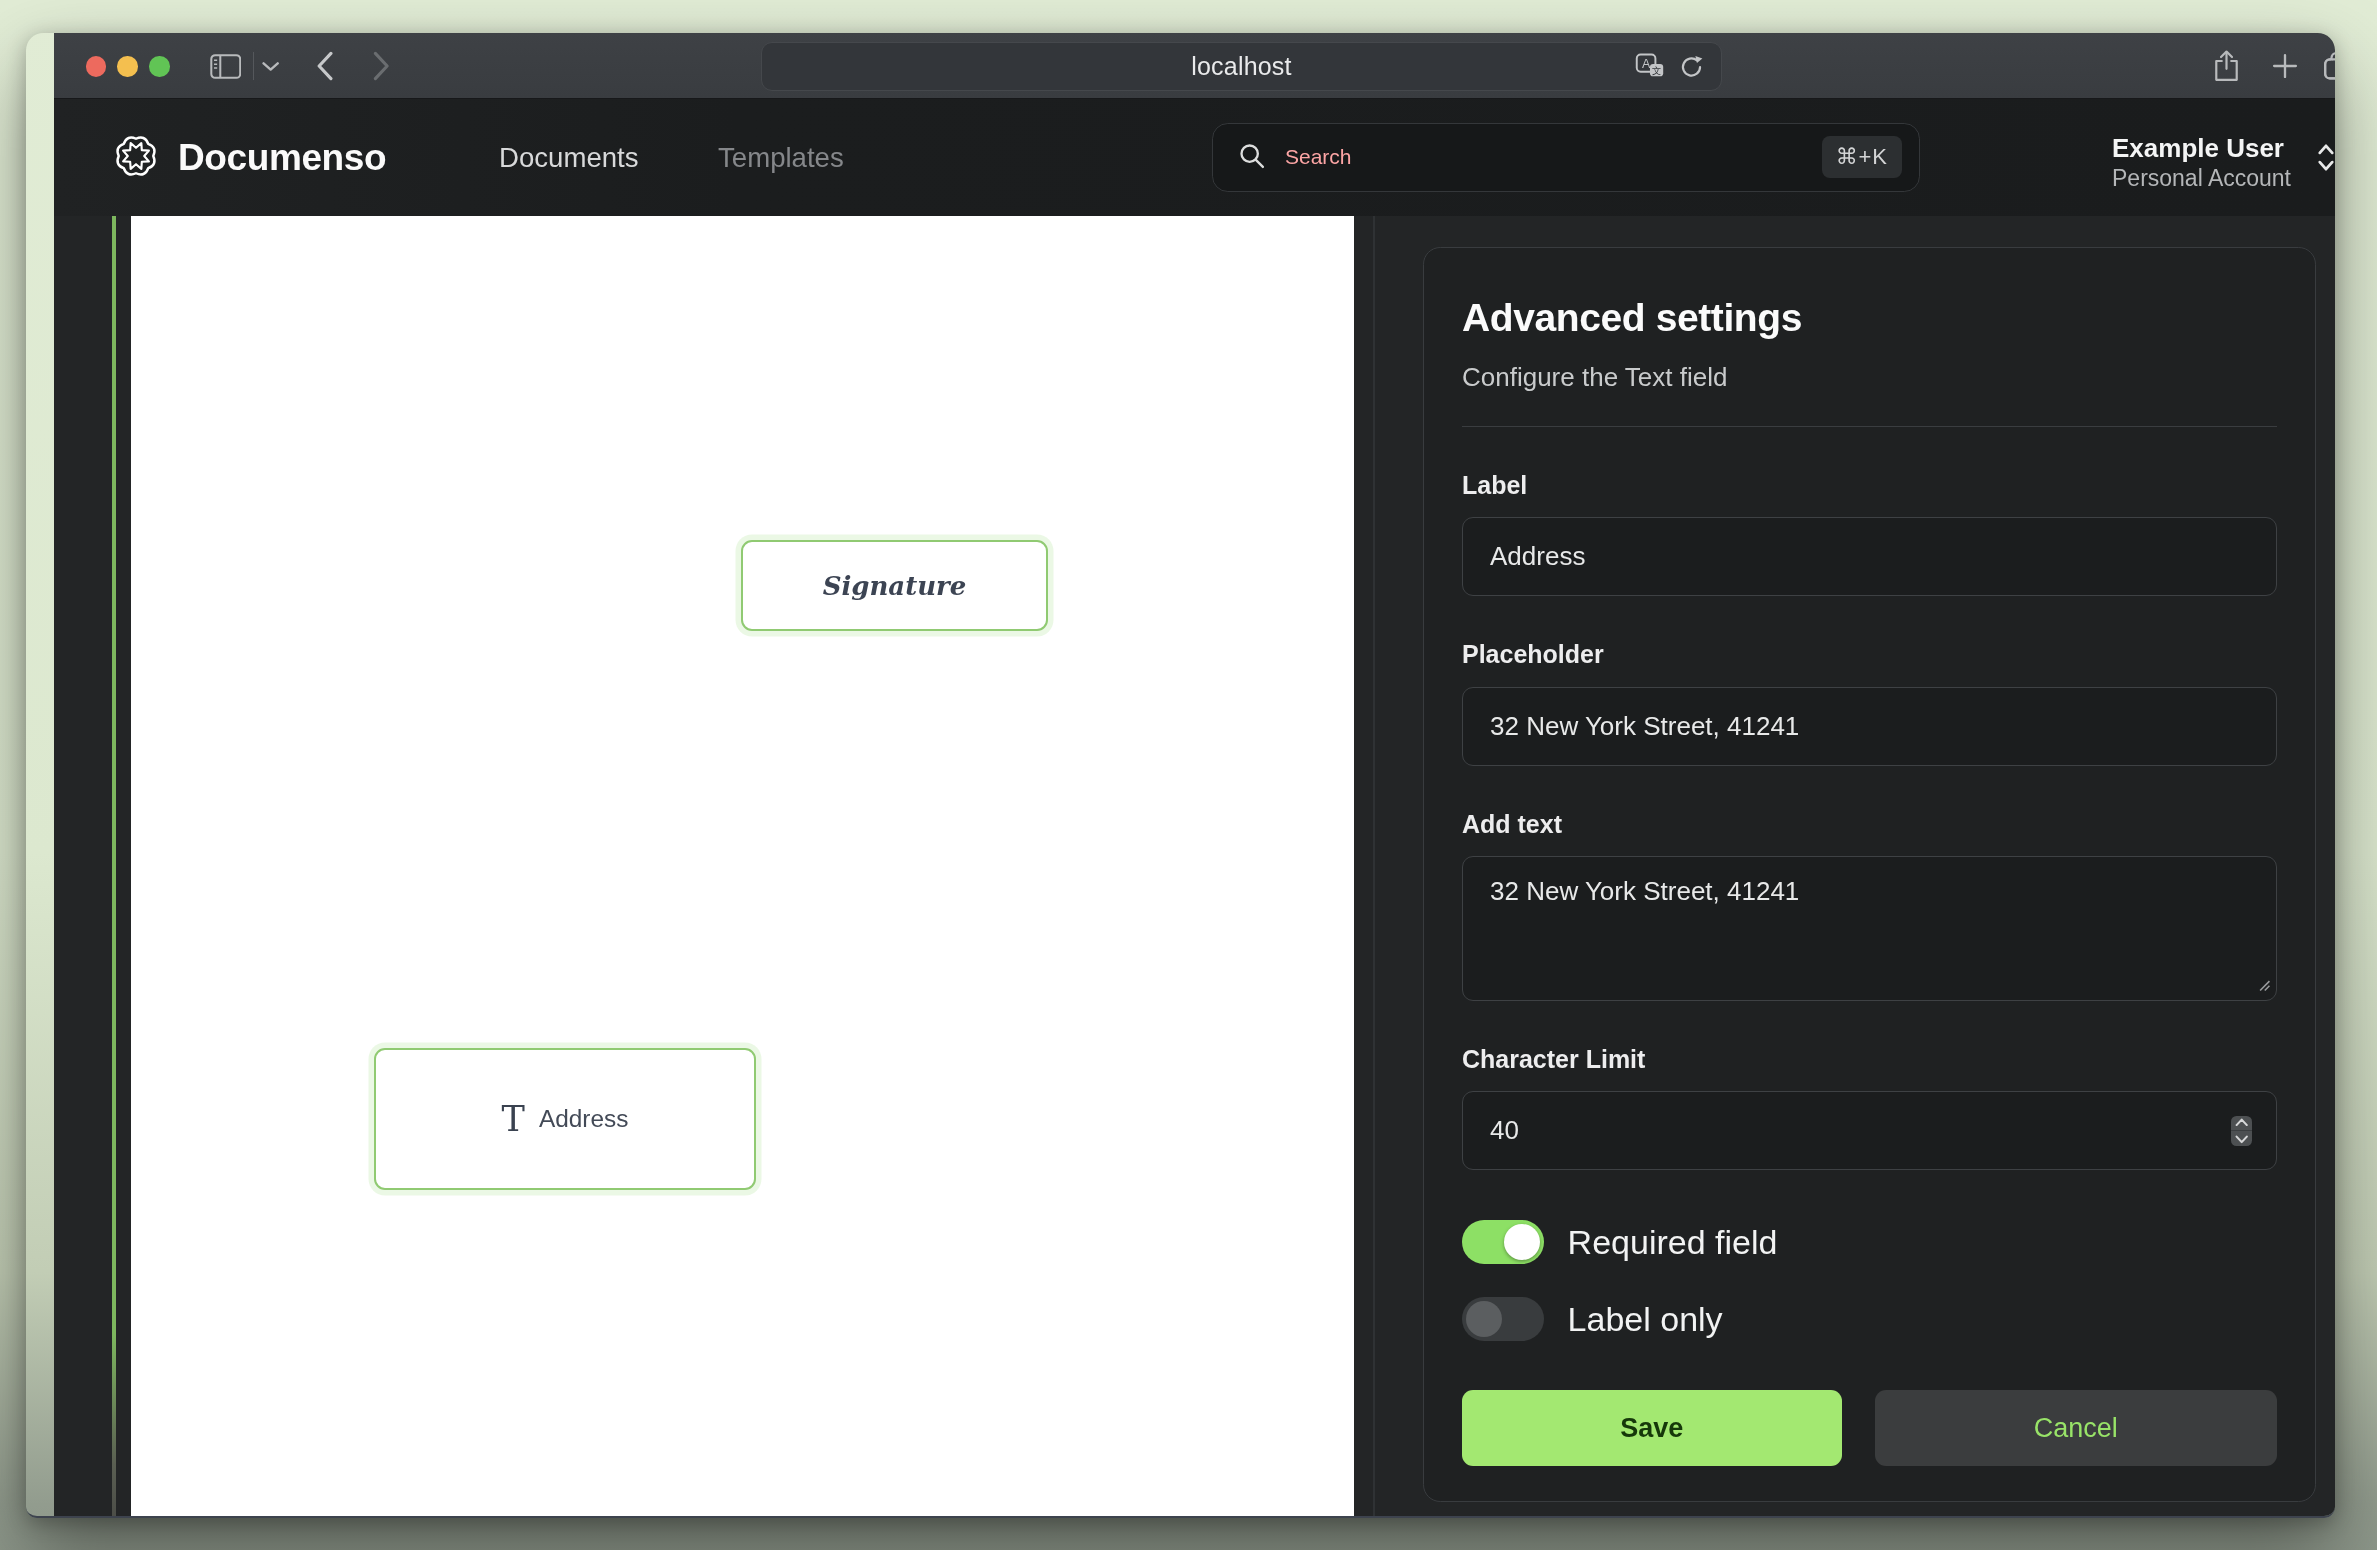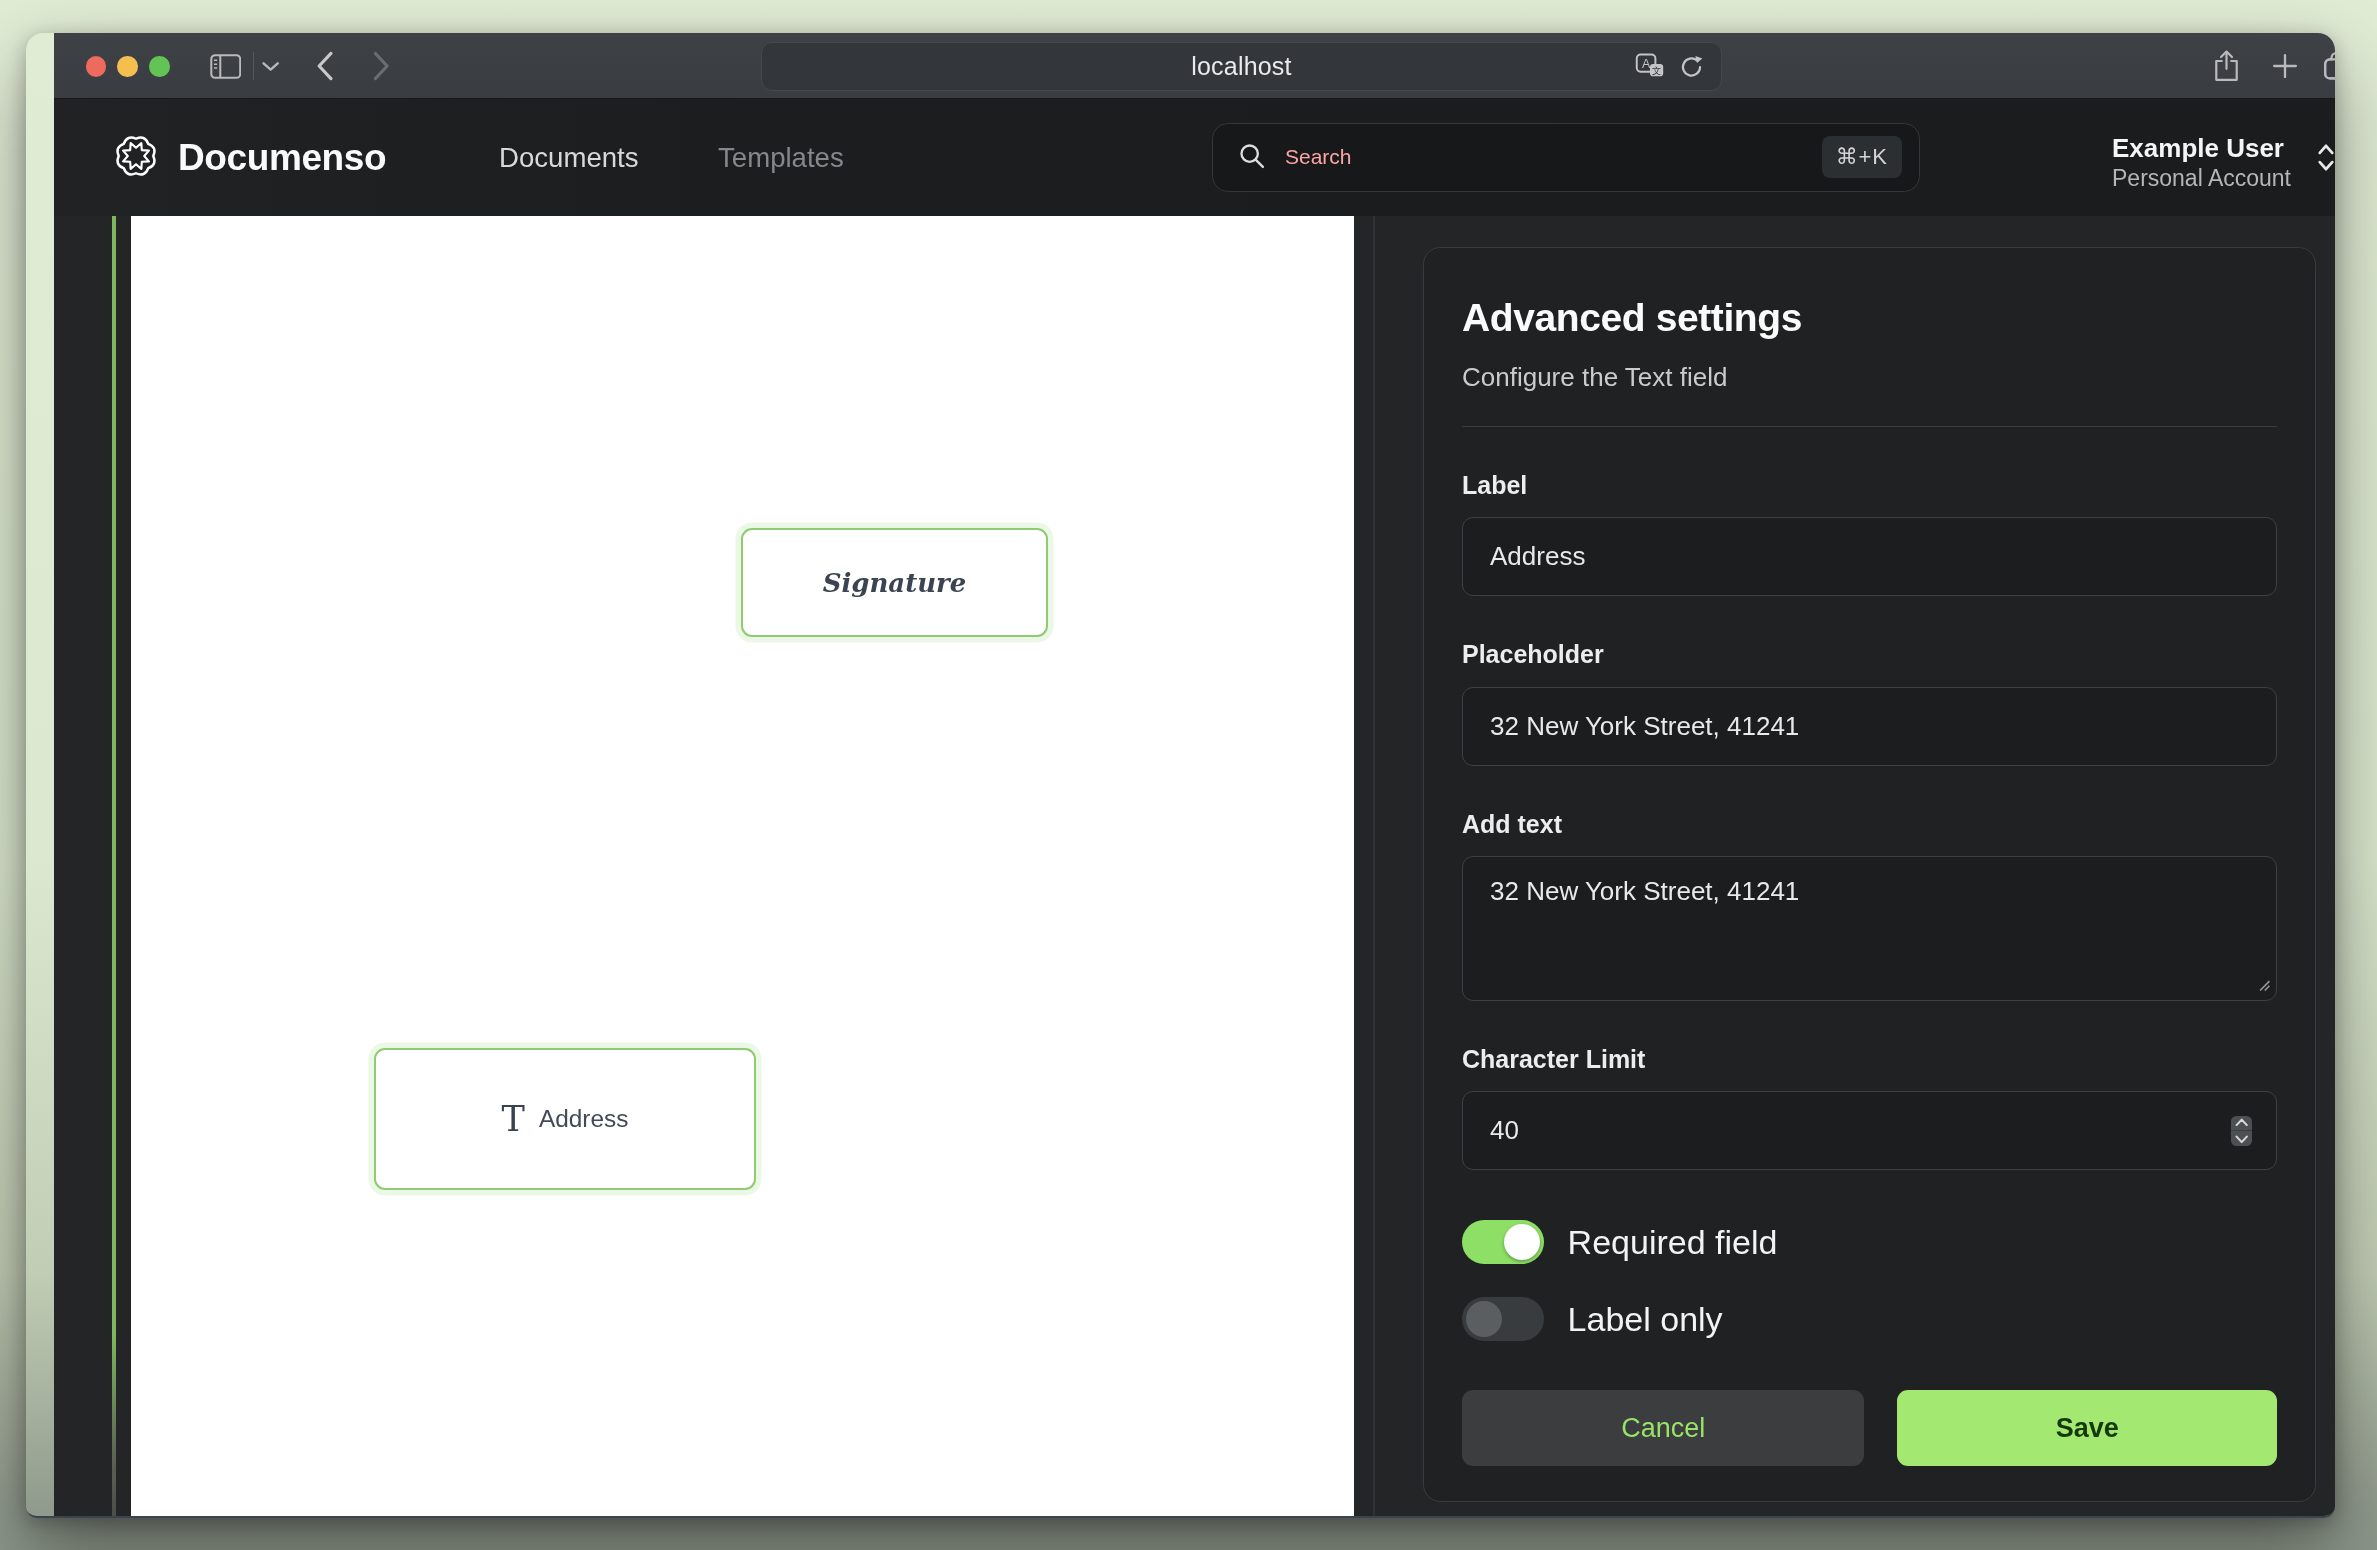--- a/index.html
+++ b/index.html
@@ -87,21 +87,21 @@
   .divider-v { position:absolute; left:1319px; top:0; bottom:0; width:1.6px; background:#2f3234; }
 
   
   .doc-field {
     position:absolute; background:#ffffff;
     border:2.4px solid #90ca72; border-radius:11px;
     box-shadow:0 0 0 5.5px rgba(144,214,110,.18);
     display:flex; align-items:center; justify-content:center; gap:14px;
     cursor:pointer;
   }
-  .f-signature { left:610px; top:312px; width:307px; height:109px; }
+  .f-signature { left:610px; top:324px; width:307px; height:91px; }
   .f-address   { left:243px; top:832px; width:382px; height:142px; }
   .sig-text { font-family:"DejaVu Serif", serif; font-style:italic; font-weight:600; color:#3c4453; font-size:26px; }
   .t-glyph  { font-family:"DejaVu Serif", serif; color:#3a4250; font-size:35px; line-height:35px; font-weight:500; }
   .addr-text { color:#434a57; font-size:24.4px; }
 
   
   .panel {
     position:absolute; left:1369px; top:31px; width:893px; height:1255px;
     background:#1f2122; border:1.6px solid #393c3f; border-radius:17.3px;
     padding:47px 38px 36px 38px; overflow:hidden;
@@ -326,21 +326,21 @@
           <span class="toggle-label">Required field</span>
         </div>
         <div class="toggle-row row-readonly">
           <div class="toggle toggle-off">
               <div class="knob"></div>
             </div>
           <span class="toggle-label">Label only</span>
         </div>
 
         <div class="btn-row">
+          <button class="btn btn-save">Save</button>
           <button class="btn btn-cancel">Cancel</button>
-          <button class="btn btn-save">Save</button>
         </div>
       </div>
     </div>
 
   </div>
 </div>
 
 
 </body></html>

